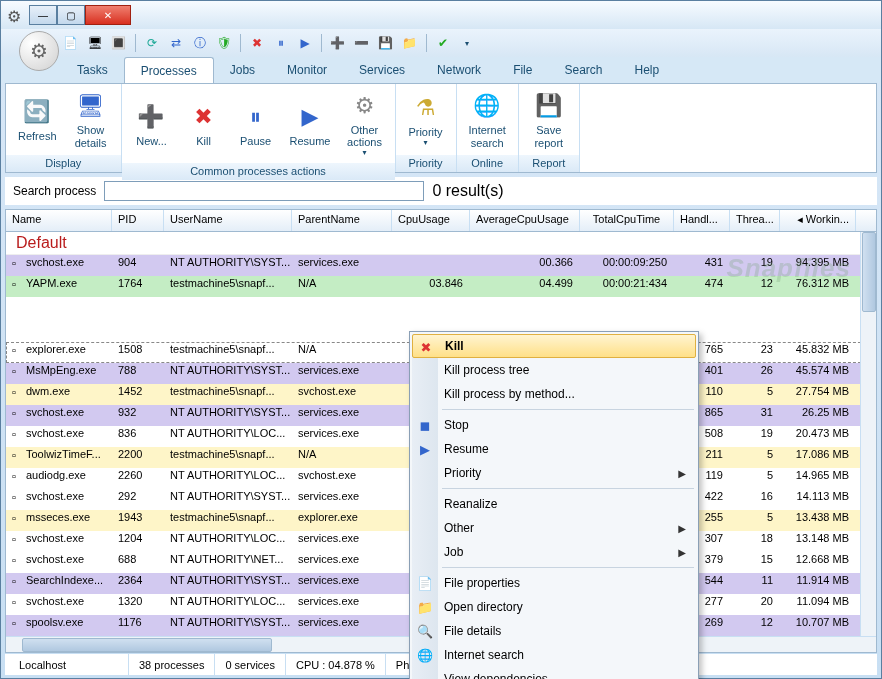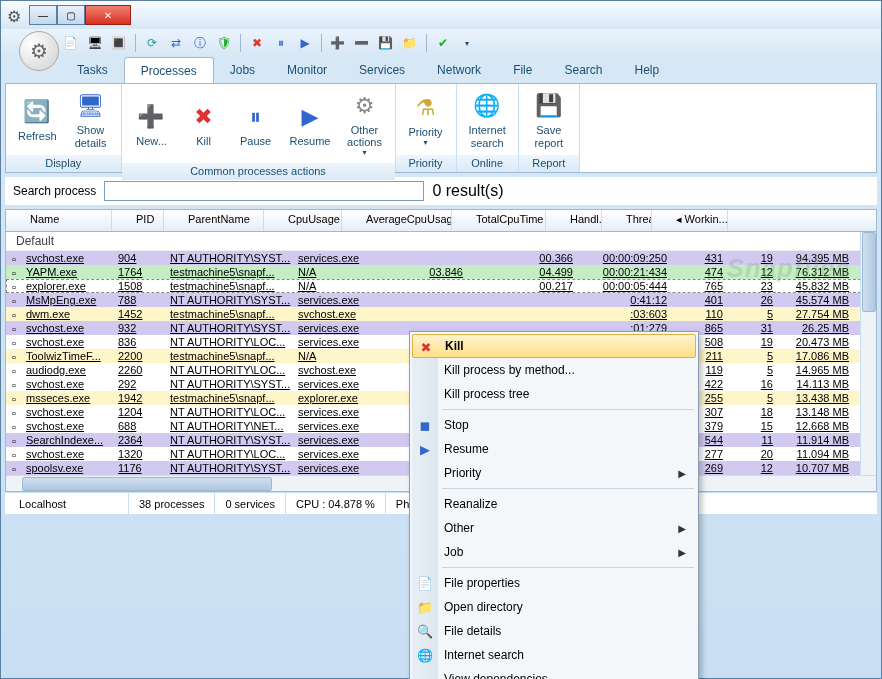--- a/index.html
+++ b/index.html
@@ -34,31 +34,31 @@
 .ribbon-btn .lbl { font-size: 11px; color: #1b4f72; text-align: center; line-height: 1.1; margin-top: 2px; white-space: pre-line; }
 .drop-arrow { font-size: 8px; color: #1b4f72; }
 
 .search-bar { height: 28px; display: flex; align-items: center; padding: 4px 8px; gap: 8px; background: #fff; margin: 4px; }
 .search-label { font-size: 12px; }
 .search-input { width: 320px; height: 20px; border: 1px solid #7e9db9; padding: 0 4px; font-size: 12px; }
 .search-result { font-size: 16px; }
 
 .grid { margin: 0 4px; border: 1px solid #9fb9d0; background: #fff; position: relative; }
 .grid-header { display: flex; height: 22px; background: linear-gradient(to bottom, #fff, #e4eef8); border-bottom: 1px solid #9fb9d0; }
-.grid-header .col { border-right: 1px solid #c8dff3; font-size: 11px; padding: 3px 24px; overflow: hidden; white-space: nowrap; }
-.group-row { background: #fff; padding: 2px 10px; font-size: 12px; color: #404040; border-bottom: 1px solid #eee; }
-.row { display: flex; height: 14px; font-size: 11px; text-decoration: underline; }
+.grid-header .col { border-right: 1px solid #c8dff3; font-size: 11px; padding: 3px 6px; overflow: hidden; white-space: nowrap; }
+.group-row { background: #fff; padding: 2px 10px; font-size: 16px; color: #b91c1c; border-bottom: 1px solid #eee; }
+.row { display: flex; height: 21px; font-size: 11px; }
 .row .cell { padding: 1px 6px; overflow: hidden; white-space: nowrap; border-right: 1px solid transparent; }
 .row .cell.num { text-align: right; }
 .row-icon { display: inline-block; width: 12px; height: 12px; vertical-align: middle; margin-right: 2px; }
 .row.purple { background: #d2c9f0; }
 .row.green  { background: #c4edc4; }
 .row.white  { background: #fff; }
 .row.yellow { background: #fef5c8; }
-.row.selected { background: #fff; outline: 1px dashed #888; outline-offset: -1px; }
+.row.selected { background: #fff; outline: 1px dashed #888; outline-offset: -1px; margin-top: 45px; }
 .vscroll { position: absolute; right: 0; top: 22px; bottom: 10px; width: 16px; background: #eef3f8; border-left: 1px solid #c8dff3; }
 .vscroll-thumb { position: absolute; top: 0; width: 14px; left: 1px; height: 80px; background: linear-gradient(to right,#d0e0f0,#b0c8e0); border: 1px solid #9fb9d0; border-radius: 2px; }
 .hscroll { height: 16px; background: #eef3f8; border-top: 1px solid #c8dff3; position: relative; }
 .hscroll-thumb { position: absolute; left: 16px; top: 1px; height: 14px; width: 250px; background: linear-gradient(to bottom,#d0e0f0,#b0c8e0); border: 1px solid #9fb9d0; border-radius: 2px; }
 
 .status-bar { height: 22px; display: flex; align-items: center; font-size: 11px; padding: 0 4px; background: #fff; margin: 0 4px; border-top: 1px solid #c8dff3; text-align: right; }
 .status-cell { border-right: 1px solid #c8dff3; padding: 0 10px; height: 100%; display: flex; align-items: center; }
 
 .context-menu { position: absolute; top: 330px; left: 408px; width: 290px; background: #f4f7fa; border: 1px solid #8a9fb5; box-shadow: 3px 3px 6px rgba(0,0,0,0.25); padding: 2px; font-size: 12px; }
 .context-menu .gutter { position: absolute; left: 2px; top: 2px; bottom: 2px; width: 26px; background: linear-gradient(to right, #e8eef5, #dde6ef); }
@@ -201,20 +201,21 @@
   <div class="search-bar">
     <span class="search-label">Search process</span>
     <input class="search-input" value="" style="">
     <span class="search-result">0 result(s)</span>
   </div>
 
   <div class="grid">
     <div class="grid-header">
       <div class="col c0">Name</div>
       <div class="col c1">PID</div>
+      <div class="col c2">UserName</div>
       <div class="col c3">ParentName</div>
       <div class="col c4" style="text-align:left">CpuUsage</div>
       <div class="col c5" style="text-align:left">AverageCpuUsage</div>
       <div class="col c6" style="text-align:center">TotalCpuTime</div>
       <div class="col c7" style="text-align:left">Handl...</div>
       <div class="col c8" style="text-align:left">Threa...</div>
       <div class="col c9" style="text-align:right"><span>◂</span> <span>Workin...</span></div>
     </div>
     <div class="group-row">Default</div>
     <div id="rows">
@@ -333,21 +334,21 @@
           <div class="cell c3">services.exe</div>
           <div class="cell c4 num"></div>
           <div class="cell c5 num"></div>
           <div class="cell c6 num">:00:202</div>
           <div class="cell c7 num">422</div>
           <div class="cell c8 num">16</div>
           <div class="cell c9 num">14.113 MB</div>
         </div>
         <div class="row yellow">
           <div class="cell c0"><span class="row-icon">▫</span>msseces.exe</div>
-          <div class="cell c1">1942</div>
+          <div class="cell c1">1943</div>
           <div class="cell c2">testmachine5\snapf...</div>
           <div class="cell c3">explorer.exe</div>
           <div class="cell c4 num"></div>
           <div class="cell c5 num"></div>
           <div class="cell c6 num">:00:296</div>
           <div class="cell c7 num">255</div>
           <div class="cell c8 num">5</div>
           <div class="cell c9 num">13.438 MB</div>
         </div>
         <div class="row white">
@@ -429,24 +430,24 @@
 
   <div class="watermark">Snapfiles</div>
 
   <div class="context-menu">
     <div class="gutter"></div>
     <div class="cm-item hover">
         <span class="cm-icon" style="color:#d33">✖</span>
         <span style="font-weight:bold">Kill</span>
       </div>
     <div class="cm-item">
+        <span>Kill process tree</span>
+      </div>
+    <div class="cm-item">
         <span>Kill process by method...</span>
-      </div>
-    <div class="cm-item">
-        <span>Kill process tree</span>
       </div>
     <div class="cm-sep"></div>
     <div class="cm-item">
         <span class="cm-icon" style="color:#36c">◼</span>
         <span>Stop</span>
       </div>
     <div class="cm-item">
         <span class="cm-icon" style="color:#36c">▶</span>
         <span>Resume</span>
       </div>

